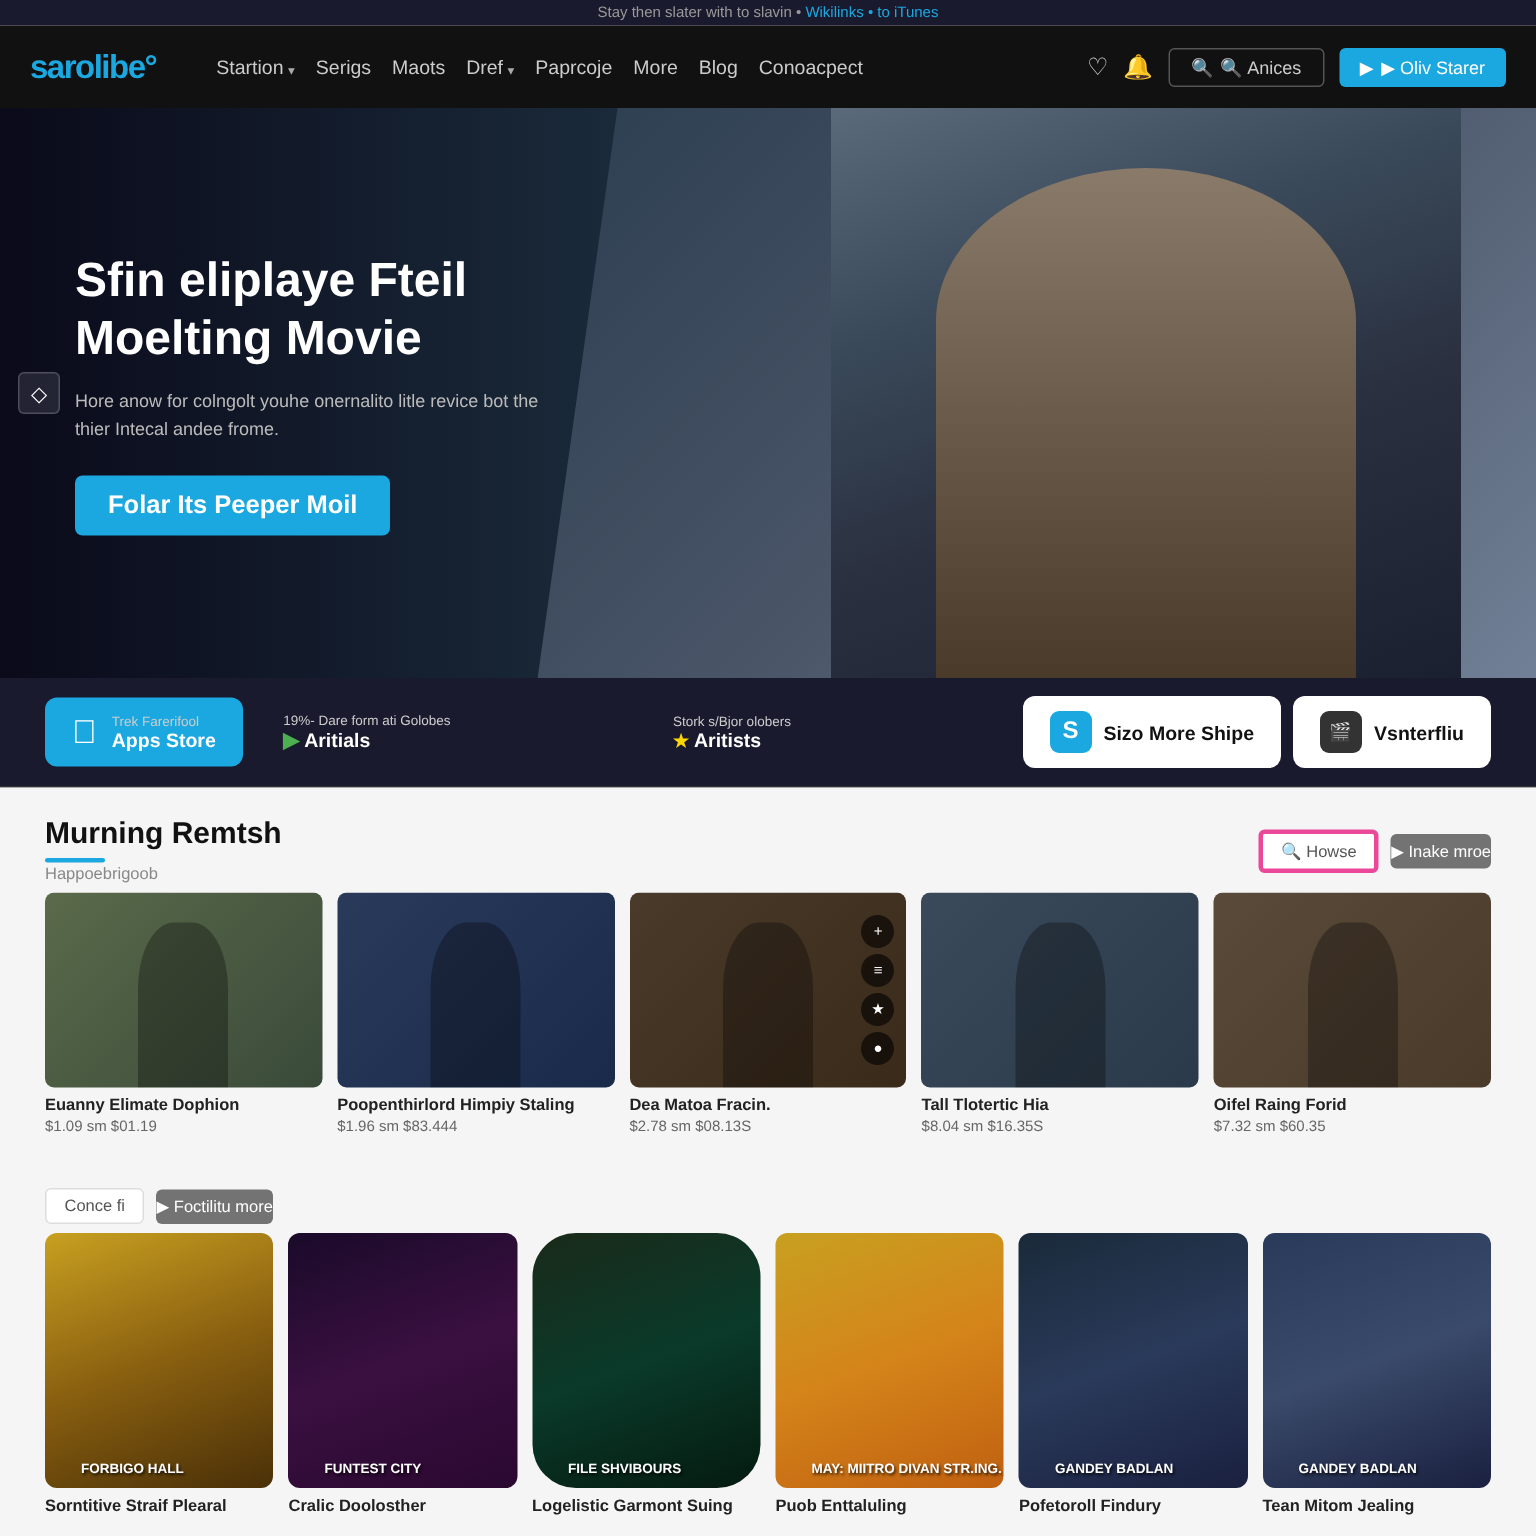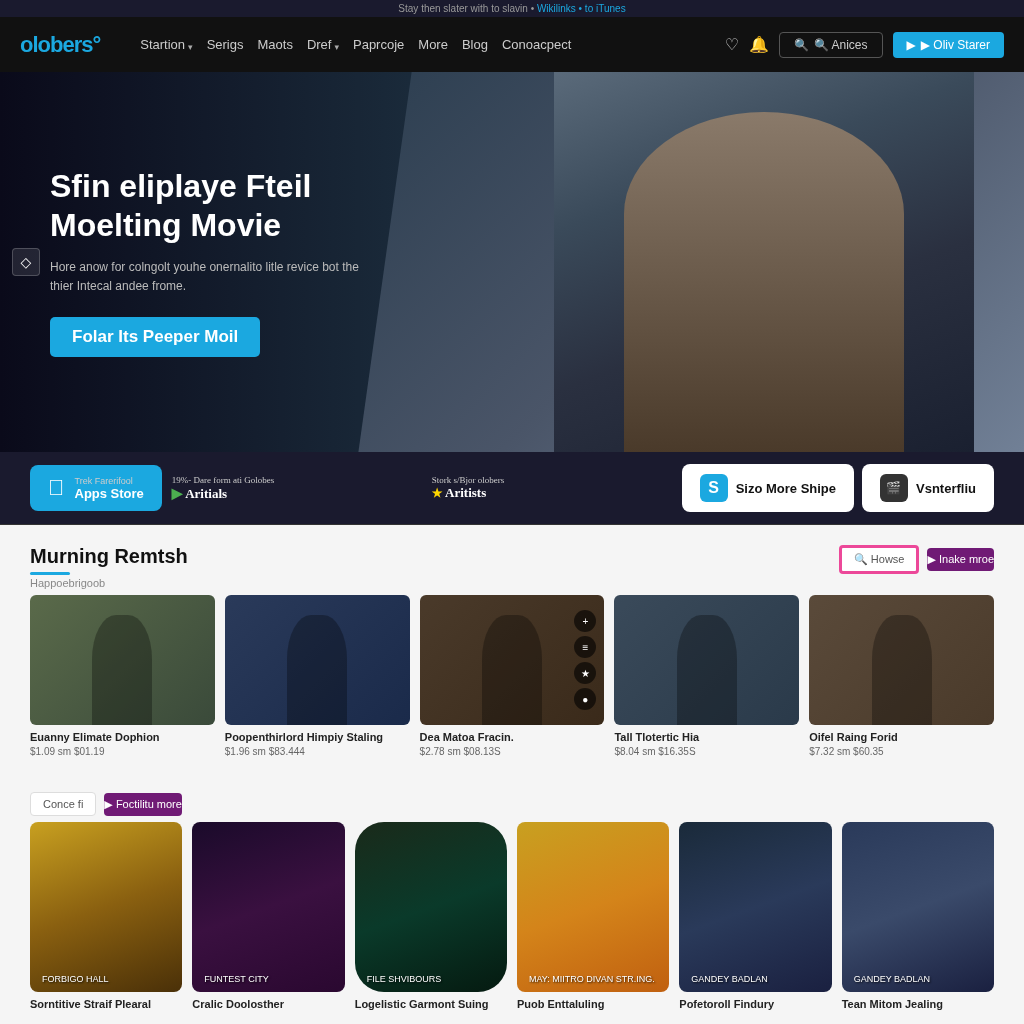--- a/index.html
+++ b/index.html
@@ -201,22 +201,21 @@
     .app-store-icon {
       font-size: 22px;
       color: #fff;
     }
     .app-store-text-small { font-size: 9px; color: #ccc; }
     .app-store-text-big { font-size: 13px; color: #fff; font-weight: bold; }
     .app-banner-center {
       flex: 1;
       color: #ccc;
       font-size: 12px;
-      padding: 0 10px;
-      font-family: Liberation Serif, serif;
+      padding: 0 27px;
     }
     .app-banner-center .big { font-size: 13px; color: #fff; font-weight: bold; }
     .banner-sizo {
       background: #fff;
       border-radius: 8px;
       padding: 10px 18px;
       display: flex;
       align-items: center;
       gap: 8px;
       cursor: pointer;
@@ -259,21 +258,21 @@
     }
     .banner-vinster-text { font-size: 13px; font-weight: bold; color: #111; }
 
     
     .main { background: #f5f5f5; padding: 20px 30px; }
 
     
     .section { margin-bottom: 30px; }
     .section-header {
       display: flex;
-      align-items: flex-start;
+      align-items: center;
       justify-content: space-between;
       margin-bottom: 6px;
     }
     .section-title {
       font-size: 20px;
       font-weight: bold;
       color: #111;
     }
     .section-subtitle {
       font-size: 11px;
@@ -299,21 +298,21 @@
       padding: 5px 12px;
       border-radius: 4px;
       font-size: 11px;
       cursor: pointer;
       display: flex;
       align-items: center;
       gap: 4px;
       color: #555;
     }
     .more-btn {
-      background: #701a75;
+      background: #737373;
       color: #fff;
       border: none;
       padding: 5px 0;
       border-radius: 4px;
       font-size: 11px;
       cursor: pointer;
       display: flex;
       align-items: center;
       gap: 4px;
     }
@@ -382,24 +381,24 @@
       position: relative;
     }
     .poster-bg-1 { background: linear-gradient(160deg, #c8a020, #8a6010, #4a3008); }
     .poster-bg-2 { background: linear-gradient(160deg, #1a0a2a, #3a1040, #2a0830); }
     .poster-bg-3 { background: linear-gradient(160deg, #1a2a1a, #0a3a2a, #051a10); border-radius: 29px; }
     .poster-bg-4 { background: linear-gradient(160deg, #c8a020, #d4841a, #c06010); }
     .poster-bg-5 { background: linear-gradient(160deg, #1a2a3a, #2a3a5a, #1a2040); }
     .poster-title-overlay {
       position: absolute;
       bottom: 8px;
-      left: 12px;
+      left: 24px;
       color: #fff;
       font-size: 9px;
-      font-weight: normal;
+      font-weight: bold;
       text-shadow: 1px 1px 2px rgba(0,0,0,0.8);
     }
     .poster-info { padding: 5px 0; }
     .poster-movie-title { font-size: 11px; font-weight: bold; color: #222; line-height: 1.3; }
 
     
     .thumb-1 { background: linear-gradient(135deg, #5a6a4a, #3a4a3a); }
     .thumb-2 { background: linear-gradient(135deg, #2a3a5a, #1a2a4a); }
     .thumb-3 { background: linear-gradient(135deg, #4a3a2a, #3a2a1a); }
     .thumb-4 { background: linear-gradient(135deg, #3a4a5a, #2a3a4a); }
@@ -420,21 +419,21 @@
 </head>
 <body>
 
 <div class="top-bar">
   <span>Stay then slater with to slavin • </span>
   <a>Wikilinks • to iTunes</a>
 </div>
 
 <div class="header">
   <div class="logo">
-    <span>olobers</span><span style="color:#1ba8e0;">°</span>
+    <span>sarolibe</span><span style="color:#1ba8e0;">°</span>
   </div>
   <nav class="nav">
     <span class="nav-item">Startion <span class="nav-arrow">▾</span></span>
     <span class="nav-item">Serigs</span>
     <span class="nav-item">Maots</span>
     <span class="nav-item">Dref <span class="nav-arrow">▾</span></span>
     <span class="nav-item">Paprcoje</span>
     <span class="nav-item">More</span>
     <span class="nav-item">Blog</span>
     <span class="nav-item">Conoacpect</span>

